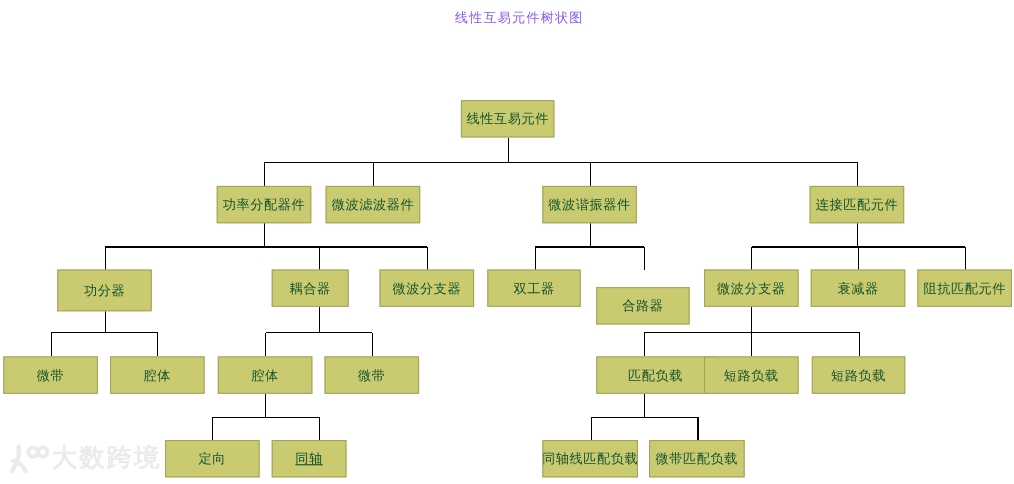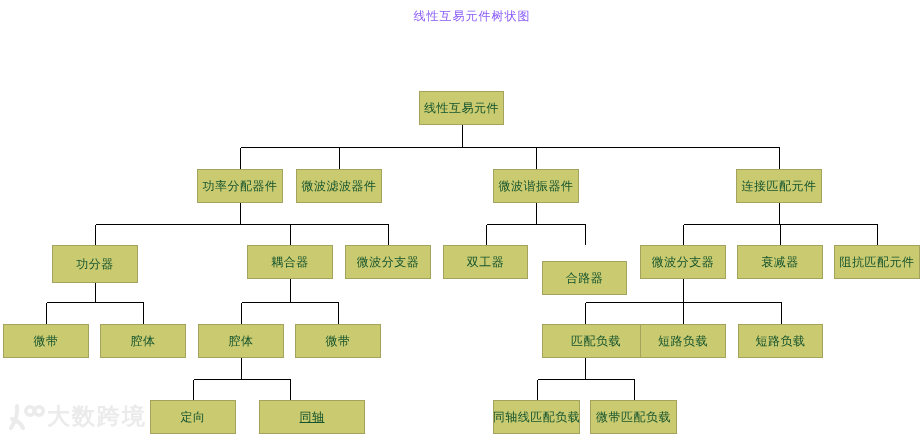--- a/index.html
+++ b/index.html
@@ -115,31 +115,31 @@
       </svg>
     </span>
     <span>大数跨境</span>
   </div>
 <div class="node" style="left: 419px; top: 91px; width: 85px; height: 34px;">线性互易元件</div>
     <div class="node" style="left: 197px; top: 169px; width: 86px; height: 34px;">功率分配器件</div>
     <div class="node" style="left: 296px; top: 169px; width: 86px; height: 34px;">微波滤波器件</div>
     <div class="node" style="left: 493px; top: 169px; width: 86px; height: 34px;">微波谐振器件</div>
     <div class="node" style="left: 736px; top: 169px; width: 86px; height: 34px;">连接匹配元件</div>
     <div class="node" style="left: 52px; top: 245px; width: 86px; height: 38px;">功分器</div>
-    <div class="node" style="left: 247px; top: 245px; width: 86px; height: 34px;">耦合器</div>
+    <div class="node" style="left: 247px; top: 245px; width: 70px; height: 34px;">耦合器</div>
     <div class="node" style="left: 345px; top: 245px; width: 86px; height: 34px;">微波分支器</div>
     <div class="node" style="left: 443px; top: 245px; width: 85px; height: 34px;">双工器</div>
     <div class="node" style="left: 542px; top: 245px; width: 85px; height: 34px; margin-top: 16px;">合路器</div>
     <div class="node" style="left: 640px; top: 245px; width: 86px; height: 34px;">微波分支器</div>
     <div class="node" style="left: 737px; top: 245px; width: 86px; height: 34px;">衰减器</div>
     <div class="node" style="left: 834px; top: 245px; width: 86px; height: 34px;">阻抗匹配元件</div>
     <div class="node" style="left: 3px; top: 324px; width: 86px; height: 34px;">微带</div>
     <div class="node" style="left: 100px; top: 324px; width: 86px; height: 34px;">腔体</div>
     <div class="node" style="left: 198px; top: 324px; width: 86px; height: 34px;">腔体</div>
     <div class="node" style="left: 295px; top: 324px; width: 86px; height: 34px;">微带</div>
     <div class="node" style="left: 542px; top: 324px; width: 108px; height: 34px;">匹配负载</div>
     <div class="node" style="left: 640px; top: 324px; width: 86px; height: 34px;">短路负载</div>
     <div class="node" style="left: 738px; top: 324px; width: 85px; height: 34px;">短路负载</div>
     <div class="node" style="left: 150px; top: 400px; width: 86px; height: 34px;">定向</div>
-    <div class="node" style="left: 259px; top: 400px; width: 106px; height: 34px; text-decoration: underline;">同轴</div>
+    <div class="node" style="left: 247px; top: 400px; width: 68px; height: 34px; text-decoration: underline;">同轴</div>
     <div class="node" style="left: 493px; top: 400px; width: 87px; height: 34px;">同轴线匹配负载</div>
     <div class="node" style="left: 590px; top: 400px; width: 87px; height: 34px;">微带匹配负载</div>
   </div>
 
 </body></html>

